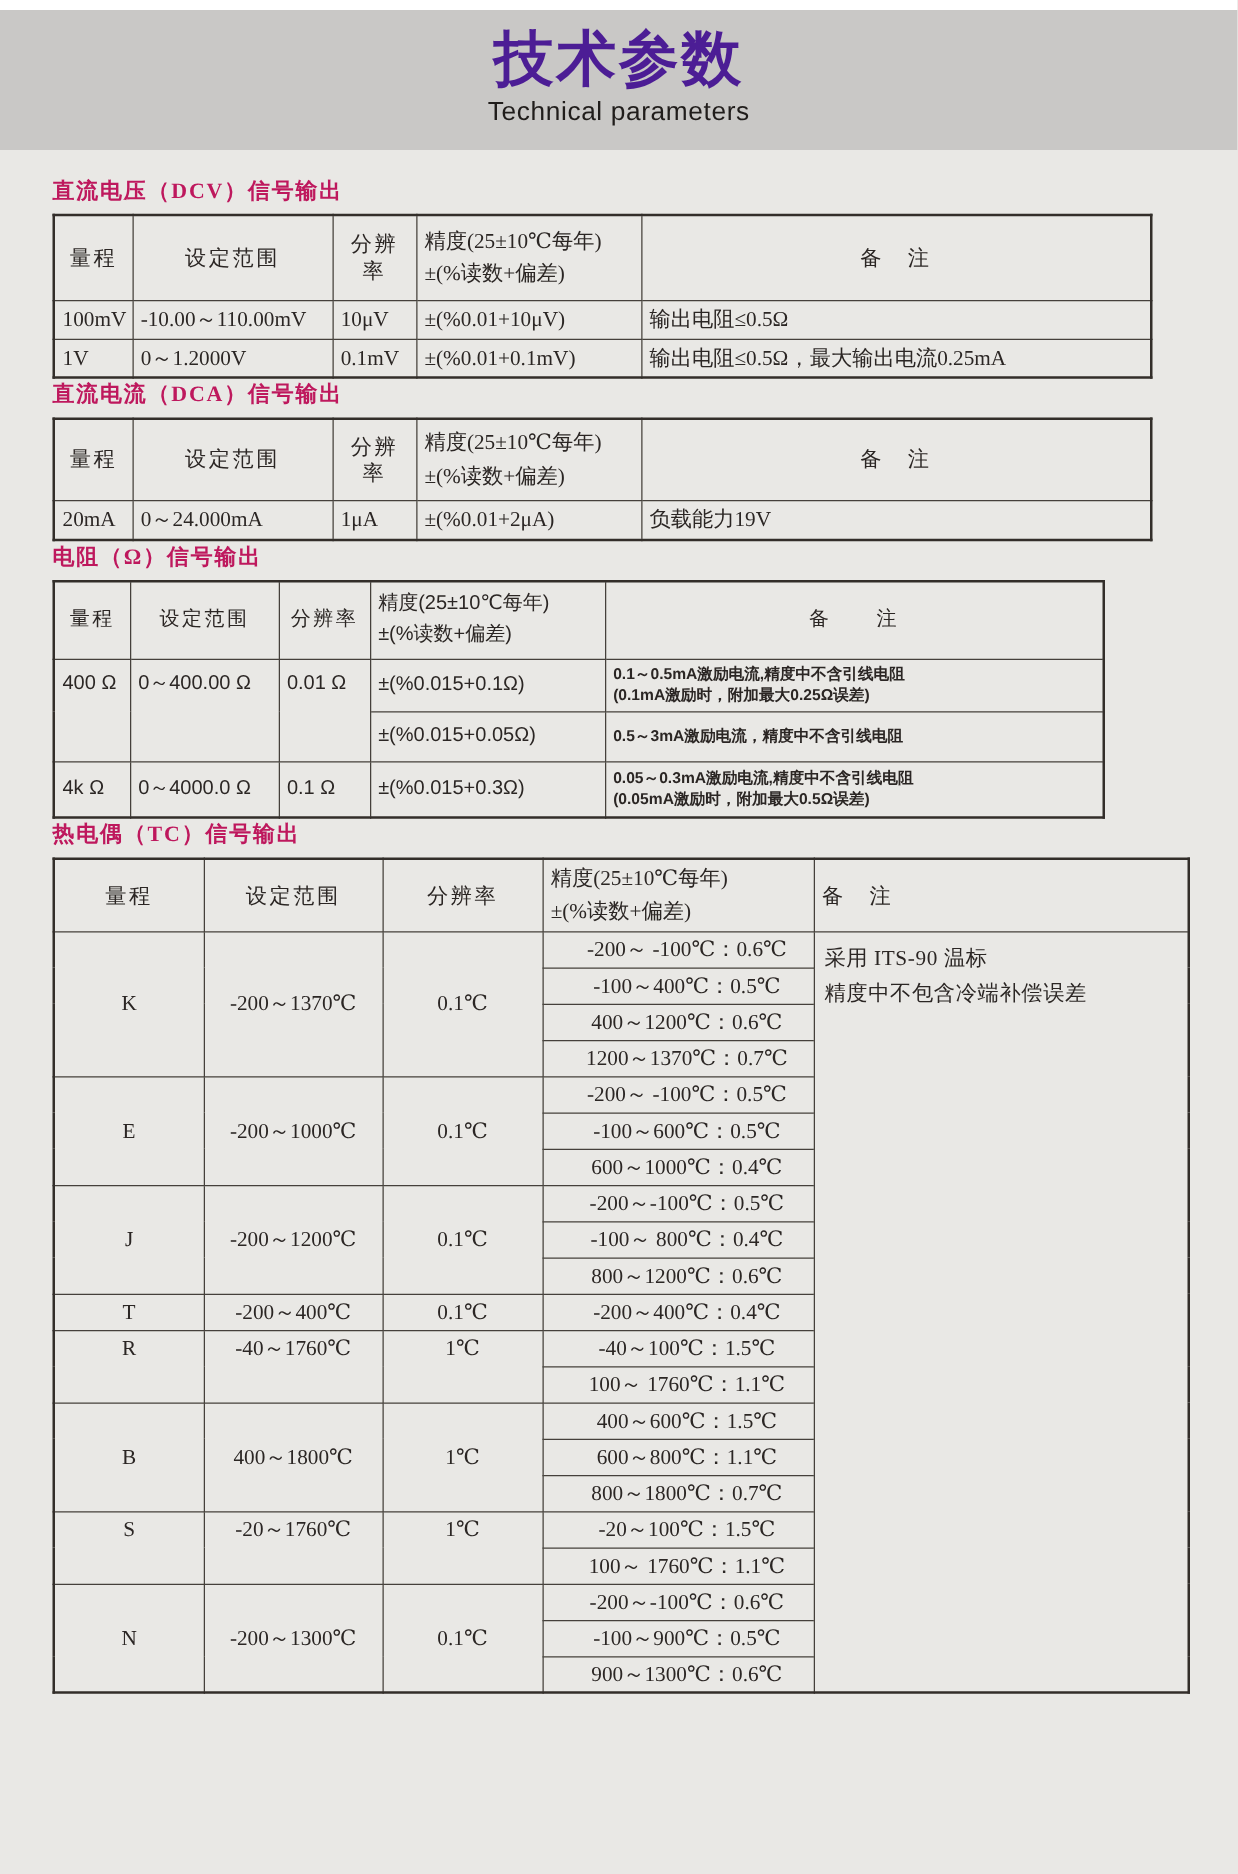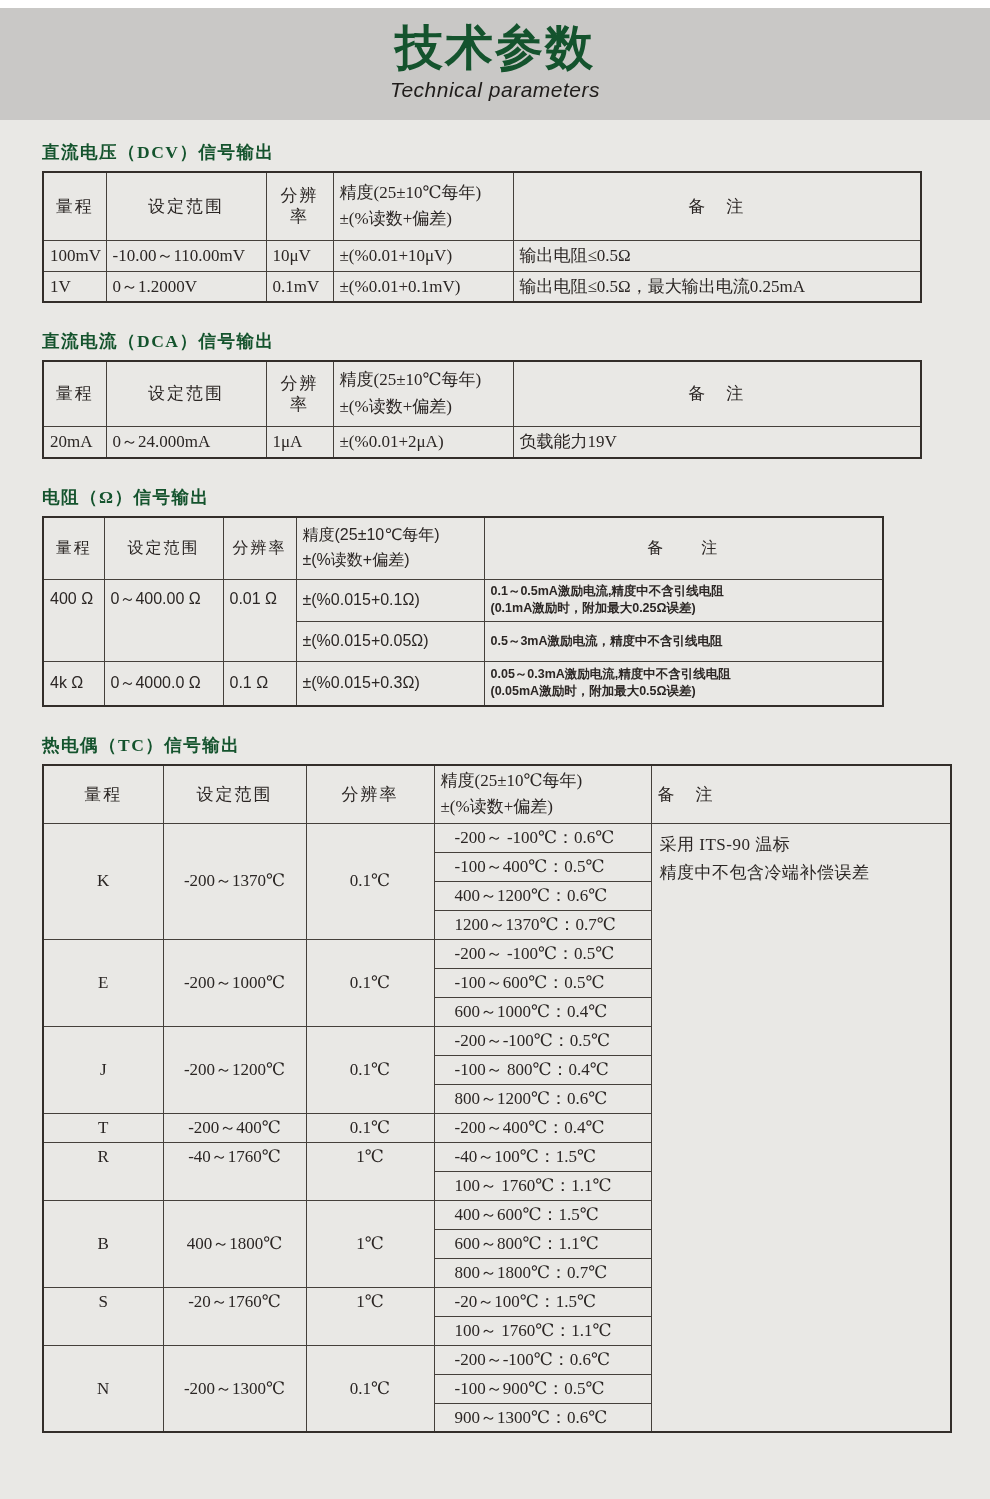--- a/index.html
+++ b/index.html
@@ -20,33 +20,33 @@
     font-family:"Liberation Serif","DejaVu Serif",serif;
     font-size:17px;
   }
   .top-strip{height:8px;background:var(--strip_bg,#fff);}
   .band{
     height:112px;background:var(--band_bg,#c9c8c6);
     text-align:center;padding-top:10px;
   }
   .band h1{
     margin:0;font-family:"Liberation Sans","DejaVu Sans",sans-serif;
-    font-size:48px;font-weight:800;letter-spacing:2px;color:#14532d;line-height:1.25;
+    font-size:48px;font-weight:800;letter-spacing:2px;color:#4c1d95;line-height:1.25;
   }
   .band .subtitle{
     font-family:"Liberation Sans","DejaVu Sans",sans-serif;
-    font-size:21px;color:#201d1b;margin-top:0px;letter-spacing:0.5px;font-style:italic;
+    font-size:21px;color:#201d1b;margin-top:0px;letter-spacing:0.5px;
   }
   main{padding:20px 38px 0 42px;}
   h2.sec-title{
     font-size:17.5px;font-weight:700;letter-spacing:1.5px;
-    margin:0 0 7px 0;color:#14532d;
+    margin:0 0 7px 0;color:#be185d;
   }
   .sec{margin-bottom:0;}
-  .sec + .sec h2.sec-title{margin-top:26px;}
+  .sec + .sec h2.sec-title{}
   table.t{
     border-collapse:collapse;table-layout:fixed;
     border:2px solid var(--border_dark,#332e2a);
   }
   .t th,.t td{
     border:1px solid var(--border_mid,#45403b);
     padding:0 6px;line-height:1.25;overflow:hidden;
   }
   .t th{font-weight:400;text-align:center;letter-spacing:2px;}
   .t th.acc-h{text-align:left;letter-spacing:0;line-height:1.55;margin-left:20px;}
@@ -69,21 +69,21 @@
   .t3 tr.rB{height:45px;}
   .t3 td.vtop{padding-top:9px;}
   .t3 .remark-sm{
     font-size:12.5px;font-weight:700;line-height:1.35;
     letter-spacing:0;padding:2px 6px;
   }
   
   .t4{width:908px;}
   .t4 thead tr{height:58px;}
   .t4 tbody tr{height:29px;}
-  .t4 td.acc{text-align:left;padding-left:20px;}
+  .t4 td.acc{text-align:center;padding-left:20px;}
   .t4 td.vtop{padding-top:3px;}
   .t4 .tc-remark{
     vertical-align:top;text-align:left;
     padding:7px 8px;line-height:1.7;letter-spacing:0.5px;
   }
 </style>
 </head>
 <body>
 
 <div class="top-strip"></div>

